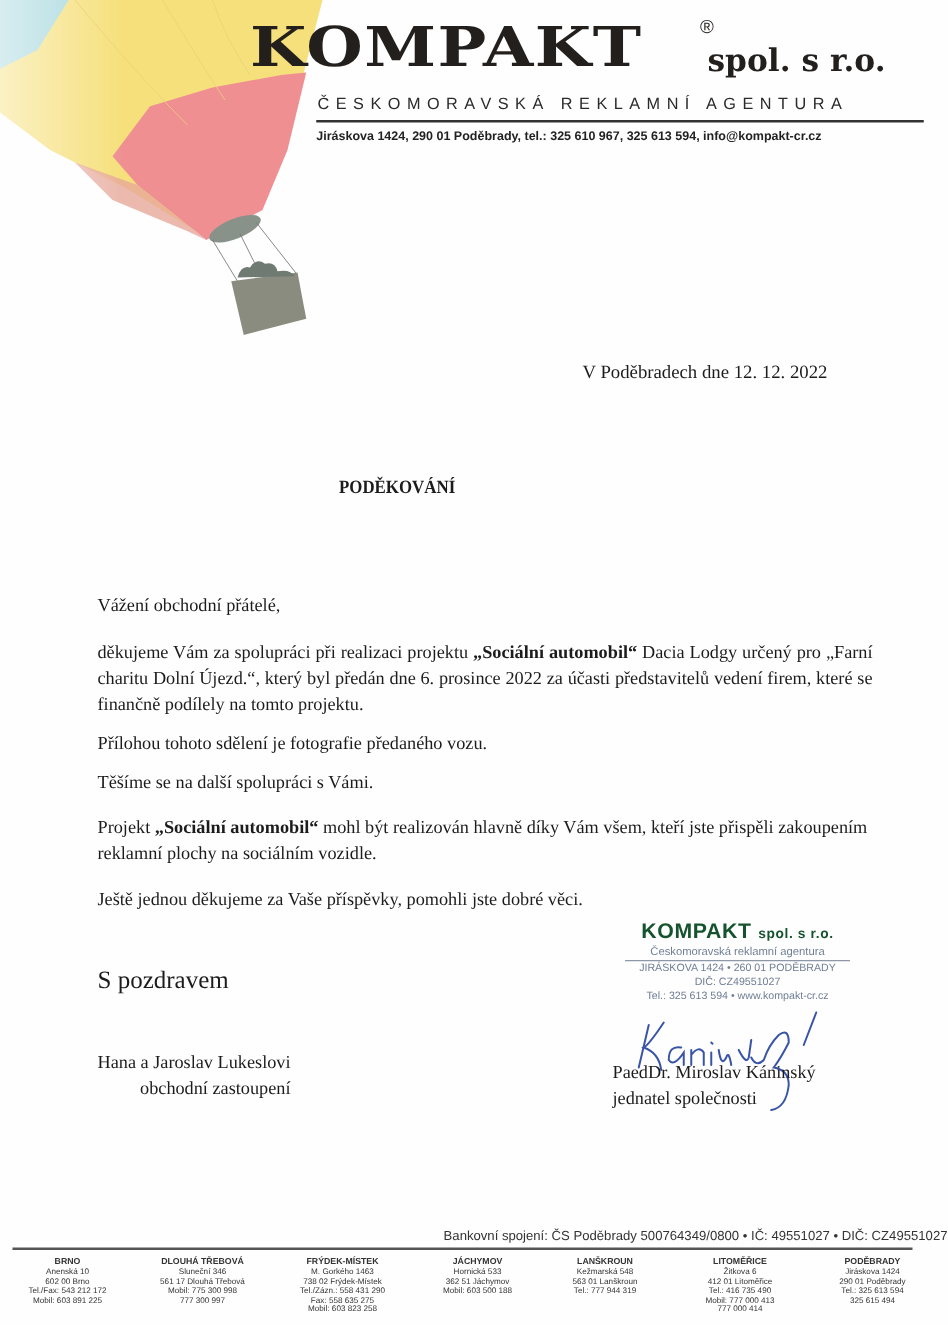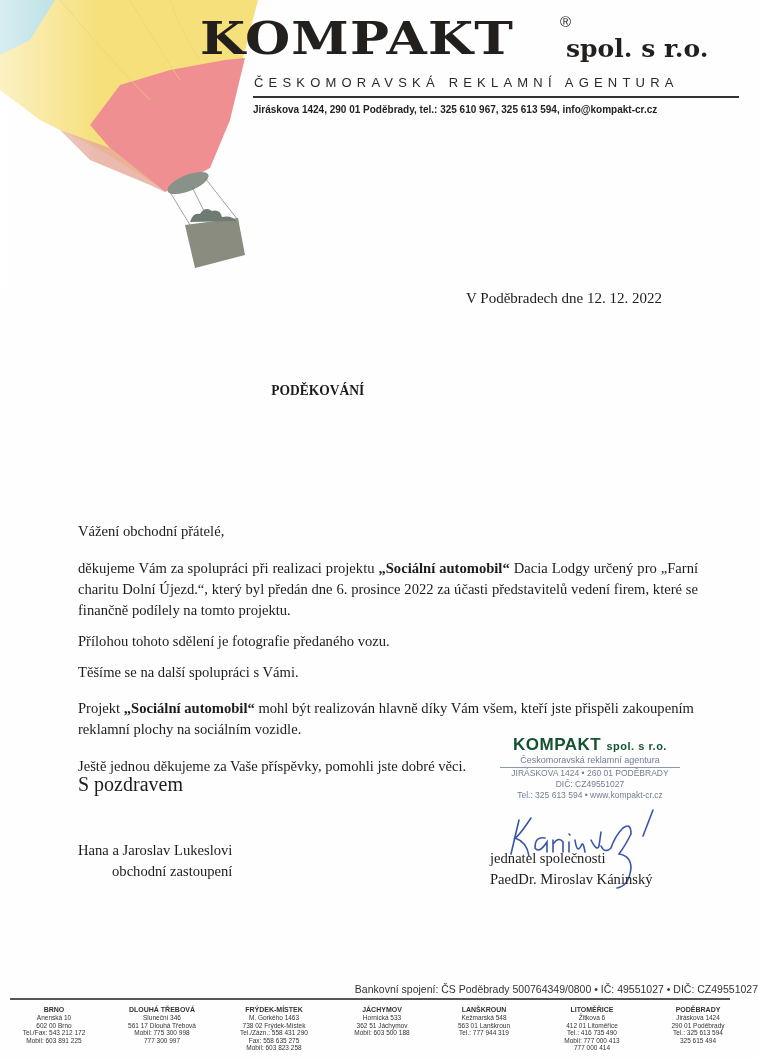--- a/index.html
+++ b/index.html
@@ -16,21 +16,21 @@
   .logo-reg { left:560px; top:13px; font-family:"Liberation Sans", sans-serif; font-size:15px; color:#231f1c; }
   .logo-spol { left:566px; top:34px; font-family:"DejaVu Serif", serif; font-weight:bold; font-size:25px; color:#231f1c; }
   .tagline { left:254px; top:75px; font-family:"Liberation Sans", sans-serif; font-size:13px; letter-spacing:5.2px; color:#2a2a2a; }
   .rule-top { left:253px; top:96px; width:486px; height:2px; background:#333; }
   .contact { left:253px; top:104px; font-family:"Liberation Sans", sans-serif; font-weight:bold; font-size:10px; color:#222; }
 
   .place-date { left:466px; top:290px; font-size:15px; }
   .title { left:0; width:636px; top:382px; text-align:center; font-weight:bold; font-size:15px; text-decoration:underline; }
   .title span { display:inline-block; transform:scaleX(0.9); }
 
-  .body-text { left:78px; width:620px; font-size:14.6px; line-height:21px;margin-top:46px; }
+  .body-text { left:78px; width:620px; font-size:14.6px; line-height:21px; }
   .p1 { top:475px; }
   .p2 { top:512px; text-align:justify; }
   .p3 { top:585px; }
   .p4 { top:616px; }
   .p5 { top:652px; }
   .p6 { top:710px; }
   b { font-weight:bold; }
 
   .greeting { left:78px; top:773px; font-size:20px; }
   .sender1 { left:78px; top:840px; font-size:14.6px; line-height:21px;text-align:right; }
@@ -119,22 +119,22 @@
     <path d="M40,32 Q30,30 30,42 Q34,48 42,36 L42,46"></path>
     <path d="M48,34 L48,46 M48,38 Q54,30 58,36 L58,46"></path>
     <path d="M64,36 L64,46 M64,28 L65,29"></path>
     <path d="M70,34 Q72,48 76,40 Q78,34 80,46"></path>
     <path d="M86,34 Q92,46 94,40 L96,26 M96,40 Q100,48 106,42 Q110,30 118,22 Q126,16 126,28 Q120,40 114,48 Q126,50 126,62 Q124,80 112,82"></path>
     <path d="M148,4 L138,30"></path>
   </g>
 </svg>
 
 <div class="abs signer">
+  <div>PaedDr. Miroslav Káninský</div>
   <div>jednatel společnosti</div>
-  <div>PaedDr. Miroslav Káninský</div>
 </div>
 
 <div class="abs bank">Bankovní spojení: ČS Poděbrady 500764349/0800  •  IČ: 49551027  •  DIČ: CZ49551027</div>
 <div class="abs rule-bottom"></div>
 <div class="abs branches">
   <div class="branch" style="width:108px">
     <div class="bn">BRNO</div>
     <div>Anenská 10</div>
     <div>602 00 Brno</div>
     <div>Tel./Fax: 543 212 172</div>

